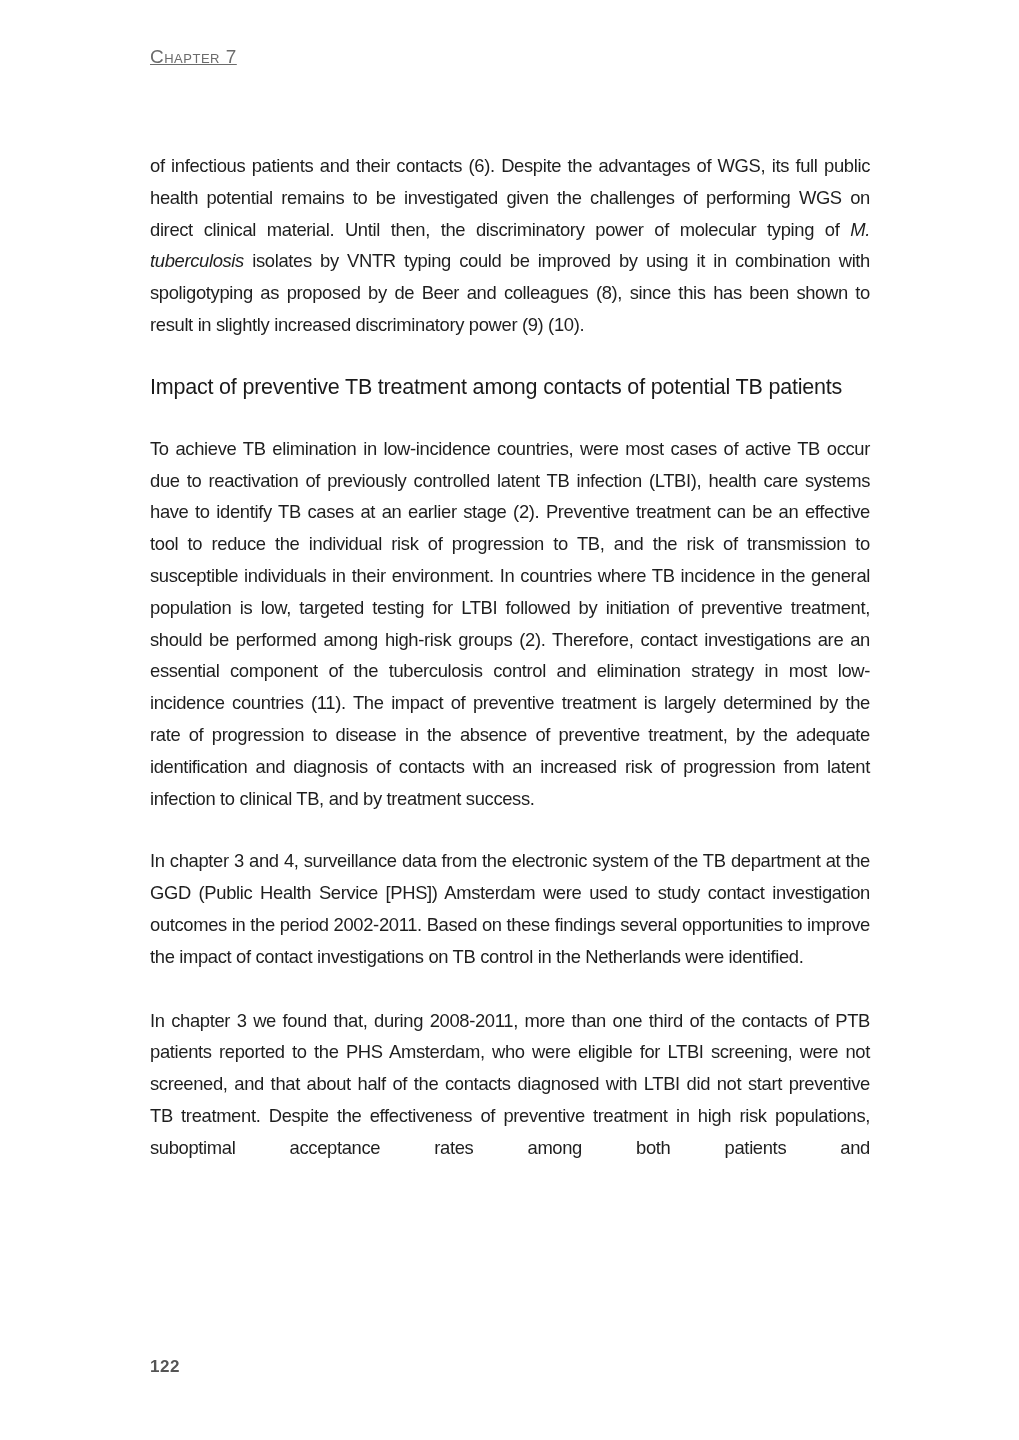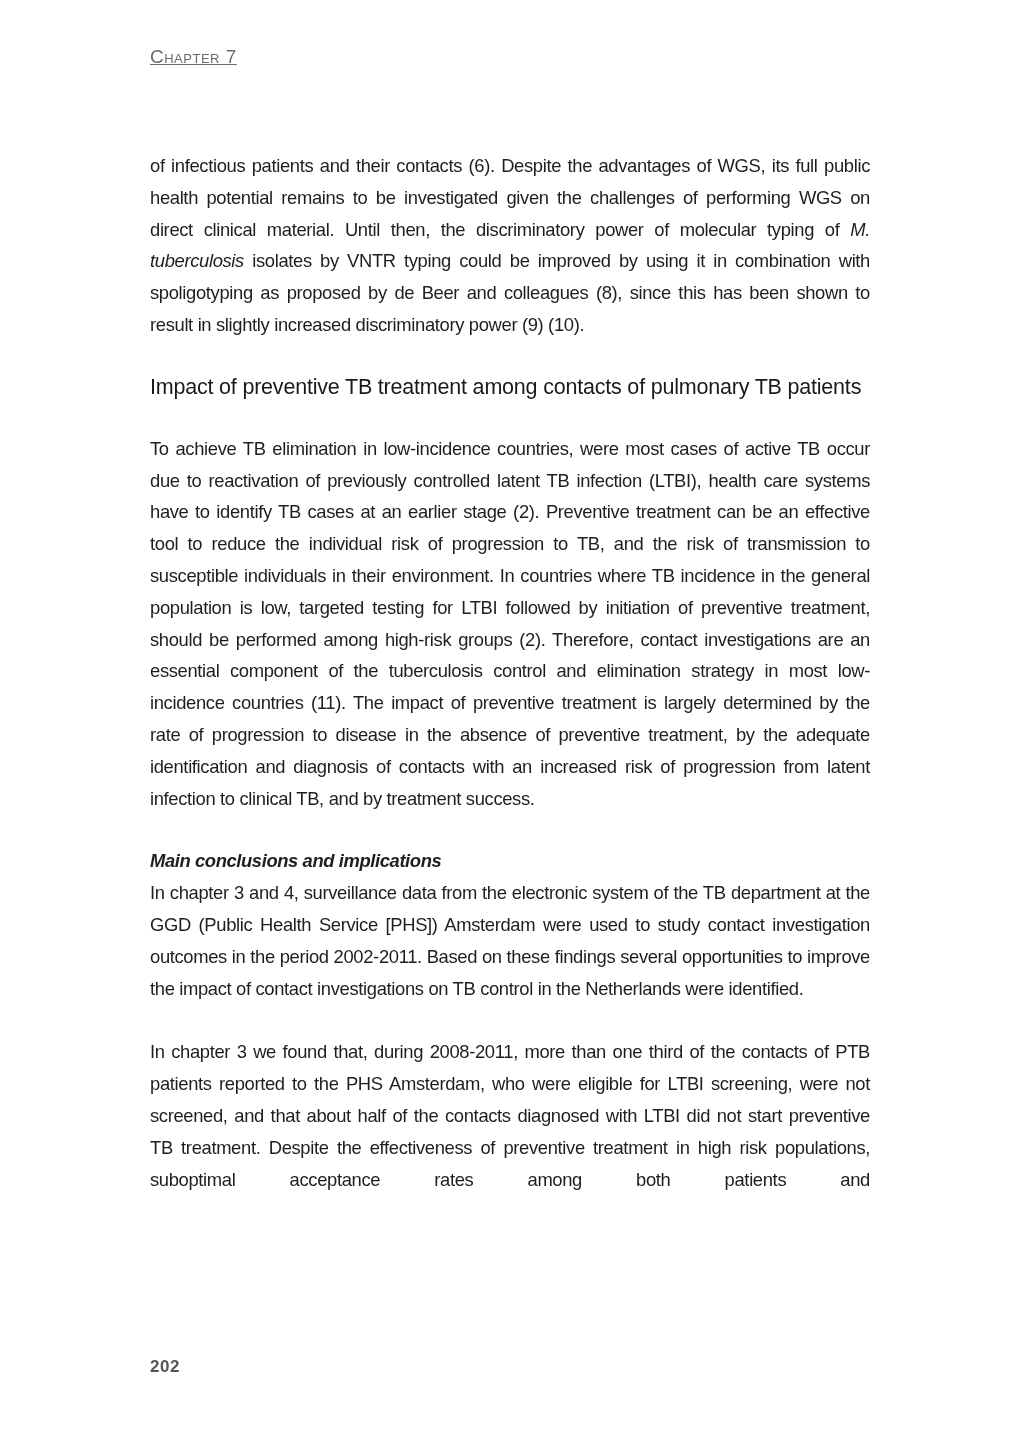--- a/index.html
+++ b/index.html
@@ -77,30 +77,29 @@
 </head>
 <body>
 
 <div class="running-head">Chapter 7</div>
 
 <div class="content">
   <p class="para last-line-left"><span>of infectious patients and their contacts (6). Despite the advantages of WGS, its full public health potential remains to be investigated given the challenges of performing WGS on direct clinical material. Until then, the discriminatory power of molecular typing of </span><em>M. tuberculosis</em><span> isolates by VNTR typing could be improved by using it in combination with spoligotyping as proposed by de Beer and colleagues (8), since this has been shown to result in slightly increased discriminatory power (9) (10).</span></p>
 
   <div class="gap-after-p1"></div>
 
-  <h2 class="heading">Impact of preventive TB treatment among contacts of pulmonary TB patients</h2>
+  <h2 class="heading">Impact of preventive TB treatment among contacts of potential TB patients</h2>
 
   <div class="gap-after-h"></div>
 
   <p class="para last-line-left">To achieve TB elimination in low-incidence countries, were most cases of active TB occur due to reactivation of previously controlled latent TB infection (LTBI), health care systems have to identify TB cases at an earlier stage (2). Preventive treatment can be an effective tool to reduce the individual risk of progression to TB, and the risk of transmission to susceptible individuals in their environment. In countries where TB incidence in the general population is low, targeted testing for LTBI followed by initiation of preventive treatment, should be performed among high-risk groups (2). Therefore, contact investigations are an essential component of the tuberculosis control and elimination strategy in most low-incidence countries (11). The impact of preventive treatment is largely determined by the rate of progression to disease in the absence of preventive treatment, by the adequate identification and diagnosis of contacts with an increased risk of progression from latent infection to clinical TB, and by treatment success.</p>
 
   <div class="gap-after-p2"></div>
 
-  <h3 class="subheading">Main conclusions and implications</h3>
 
   <p class="para last-line-left">In chapter 3 and 4, surveillance data from the electronic system of the TB department at the GGD (Public Health Service [PHS]) Amsterdam were used to study contact investigation outcomes in the period 2002-2011. Based on these findings several opportunities to improve the impact of contact investigations on TB control in the Netherlands were identified.</p>
 
   <div class="gap-after-p3"></div>
 
   <p class="para" style="text-align-last: justify;">In chapter 3 we found that, during 2008-2011, more than one third of the contacts of PTB patients reported to the PHS Amsterdam, who were eligible for LTBI screening, were not screened, and that about half of the contacts diagnosed with LTBI did not start preventive TB treatment. Despite the effectiveness of preventive treatment in high risk populations, suboptimal acceptance rates among both patients and</p>
 </div>
 
-<div class="page-number">202</div>
+<div class="page-number">122</div>
 
 </body></html>

